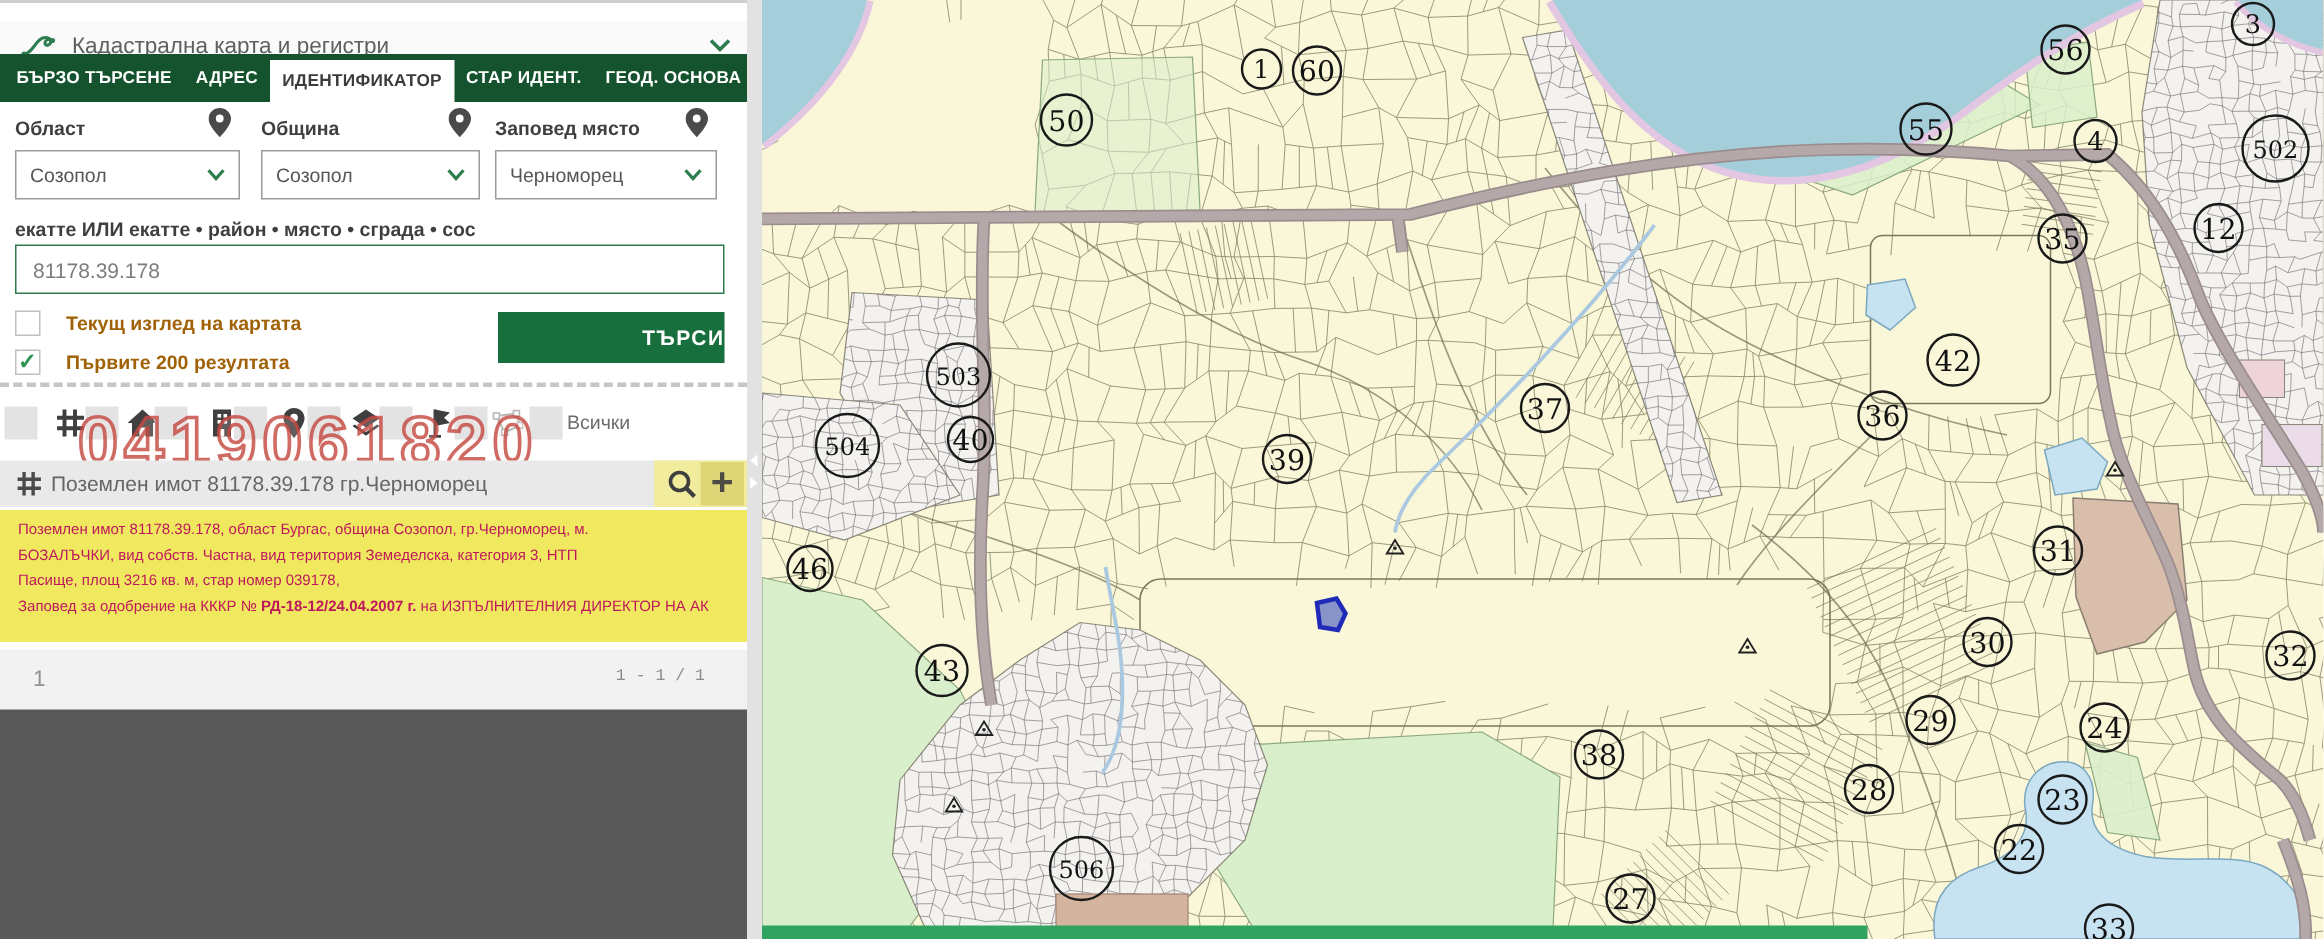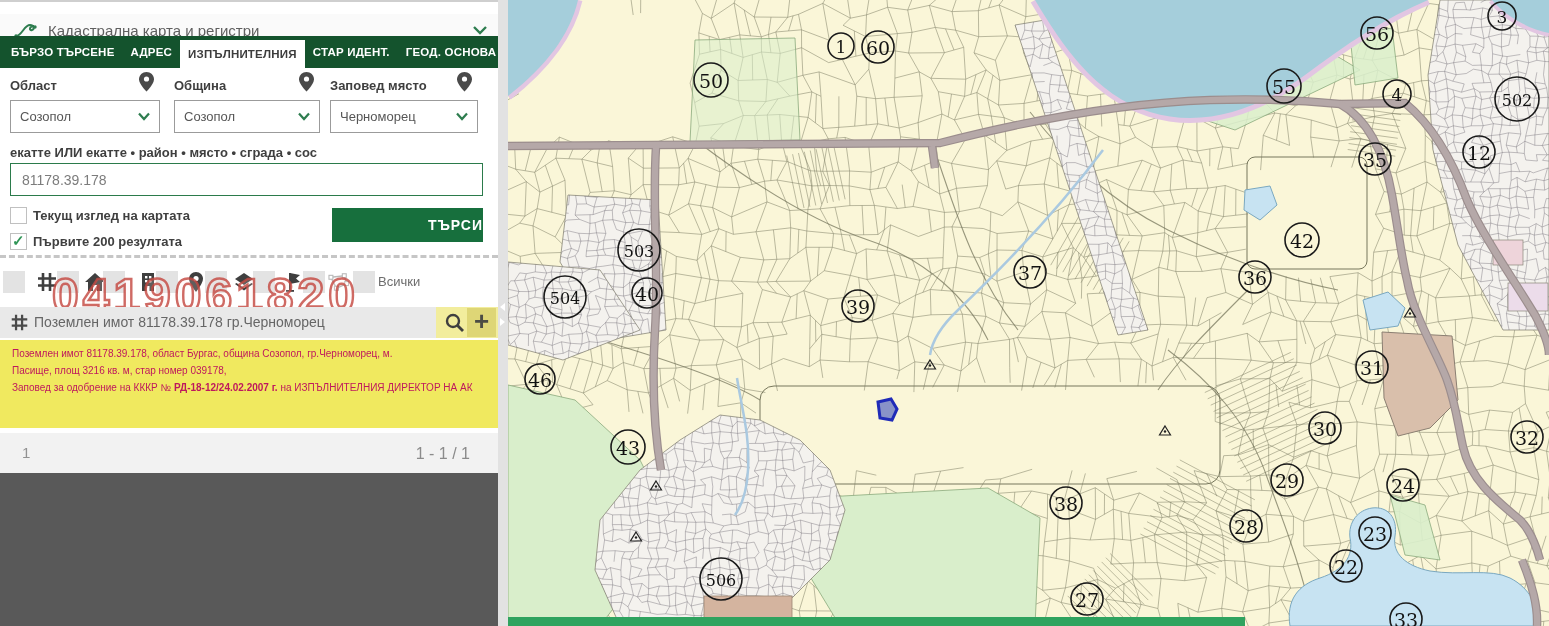--- a/index.html
+++ b/index.html
@@ -21,42 +21,42 @@
   .pin { position:absolute; top:4px; right:6px; }
   .selbox { position:absolute; top:32px; left:0; right:0; height:33px; border:1px solid #9b9b9b; background:#fff; }
   .selval { position:absolute; left:9px; top:8px; font-size:13px; color:#565656; }
   .selchev { position:absolute; right:8px; top:10px; }
   .eklabel { position:absolute; left:10px; top:77px; font-size:13px; font-weight:bold; color:#3f3f3f; }
   .ekinput { position:absolute; left:10px; top:95px; width:473px; height:33px; border:1px solid #2b7b4b; background:#fff; }
   .ekval { position:absolute; left:11px; top:8px; font-size:14px; color:#7c7c7c; }
   .cb { position:absolute; left:10px; width:17px; height:17px; border:1px solid #c0c0c0; background:#fff; }
   .cb1 { top:139px; } .cb2 { top:165px; }
   .cbcheck { position:absolute; left:1px; top:-2px; color:#2f9556; font-size:15px; font-weight:bold; }
-  .cblabel { position:absolute; left:33px; font-size:13px; font-weight:bold; color:#404040; }
+  .cblabel { position:absolute; left:44px; font-size:13px; font-weight:bold; color:#a16207; }
   .cbl1 { top:140px; } .cbl2 { top:166px; }
   .searchbtn { position:absolute; left:332px; top:140px; width:151px; height:34px; background:#176f3d; color:#fff; font-size:14px; font-weight:bold; letter-spacing:1px; text-align:right; line-height:34px; }
   .dashes { position:absolute; left:0px; top:255px; width:498px; border-top:3px dashed #c6c6c6; }
   .icorow { position:absolute; left:0; top:269px; width:498px; height:30px; }
   .islot { position:absolute; top:2px; width:22px; height:22px; }
   .gsq { background:#e3e3e3; }
   .vsichki { position:absolute; left:378px; top:5px; font-size:13px; color:#6d6d6d; }
   .watermark { position:absolute; left:52px; top:268px; font-size:48px; font-weight:bold; letter-spacing:4px;
     color:rgba(255,235,230,0.18); -webkit-text-stroke:2.4px rgba(197,73,66,.82); }
   .resrow { position:absolute; left:0; top:307px; width:498px; height:31px; background:#e9e9e9; }
   .resrow-ico { position:absolute; left:10px; top:6px; }
   .resrow-title { position:absolute; left:34px; top:7px; font-size:14px; color:#666; }
   .resrow-yellow { position:absolute; right:0; top:0; width:62px; height:31px; background:#f2ed9d; }
   .resrow-mag { position:absolute; right:33px; top:5px; }
   .resrow-plus { position:absolute; right:2px; top:1px; width:29px; height:29px; background:#ded676; color:#4c4c44; font-size:26px; line-height:27px; text-align:center; font-weight:bold;}
   .resblock { position:absolute; left:0; top:340px; width:498px; height:88px; background:#f0e95f; color:#be185d; font-size:10px; line-height:17px; padding:5px 8px 0 12px; overflow:hidden; }
   .resblock .ln { white-space:nowrap; }
   .resblock b { font-weight:bold; }
   .pagerow { position:absolute; left:0; top:433px; width:498px; height:40px; background:#f2f2f2; }
   .pagenum { position:absolute; left:22px; top:11px; font-size:15px; color:#929292; }
-  .pagerange { position:absolute; right:28px; top:12px; font-size:16px; color:#8b8b8b; }
+  .pagerange { position:absolute; right:28px; top:12px; font-size:11px; color:#8b8b8b;font-family:Liberation Mono, monospace; }
   .footer { position:absolute; left:0; top:473px; width:498px; height:153px; background:#595959; }
   #gutter { position:absolute; left:498px; top:0; width:10px; height:626px; background:#e2e2e2; }
   .garrow { position:absolute; left:2px; width:0; height:0; border-top:4px solid transparent; border-bottom:4px solid transparent; }
   .garrow.l { top:303px; border-right:5px solid #fff; }
   .garrow.r { top:318px; border-left:5px solid #fff; }
   #map { position:absolute; left:508px; top:0; width:1041px; height:626px; background:#faf6d8; }
   svg text.circnum { font-family:"DejaVu Serif",serif; fill:#111; }
 </style>
 </head>
 <body>
@@ -72,21 +72,21 @@
       </svg>
       <div class="hdr-title">Кадастрална карта и регистри</div>
       <svg class="hdr-chev" width="16" height="12" viewBox="0 0 16 12">
         <path d="M2,3 L8,9 L14,3" fill="none" stroke="#2e7d4f" stroke-width="2.4"></path>
       </svg>
     </div>
 
     <div class="tabs">
       <div class="tab">БЪРЗО ТЪРСЕНЕ</div>
       <div class="tab">АДРЕС</div>
-      <div class="tab active">ИЗПЪЛНИТЕЛНИЯ</div>
+      <div class="tab active">ИДЕНТИФИКАТОР</div>
       <div class="tab">СТАР ИДЕНТ.</div>
       <div class="tab">ГЕОД. ОСНОВА</div>
     </div>
 
     <div class="form">
       <div class="col col1">
         <div class="flabel">Област</div>
         <svg class="pin" width="15" height="20" viewBox="0 0 15 20">
           <path d="M7.5,0 C11.6,0 15,3.2 15,7.2 C15,12 7.5,19.5 7.5,19.5 C7.5,19.5 0,12 0,7.2 C0,3.2 3.4,0 7.5,0 Z" fill="#4a4a4a"></path>
           <circle cx="7.5" cy="7" r="2.6" fill="#fff"></circle>
@@ -197,22 +197,23 @@
       <div class="resrow-yellow"></div>
       <svg class="resrow-mag" width="21" height="21" viewBox="0 0 21 21">
           <circle cx="9" cy="9" r="6" fill="none" stroke="#3f3f3f" stroke-width="2.4"></circle>
           <path d="M13.5,13.5 L19,19" stroke="#3f3f3f" stroke-width="2.8"></path>
         </svg>
       <div class="resrow-plus">+</div>
     </div>
 
     <div class="resblock">
       <div class="ln">Поземлен имот 81178.39.178, област Бургас, община Созопол, гр.Черноморец, м.</div>
+      <div class="ln">БОЗАЛЪЧКИ, вид собств. Частна, вид територия Земеделска, категория 3, НТП</div>
       <div class="ln">Пасище, площ 3216 кв. м, стар номер 039178,</div>
-      <div><span>Заповед за одобрение на КККР № </span><b>РД-18-12/24.02.2007 г.</b><span> на ИЗПЪЛНИТЕЛНИЯ ДИРЕКТОР НА АК</span></div>
+      <div><span>Заповед за одобрение на КККР № </span><b>РД-18-12/24.04.2007 г.</b><span> на ИЗПЪЛНИТЕЛНИЯ ДИРЕКТОР НА АК</span></div>
     </div>
 
     <div class="pagerow">
       <div class="pagenum">1</div>
       <div class="pagerange">1 - 1 / 1</div>
     </div>
     <div class="footer"></div>
   </div>
 
   <div id="gutter">

